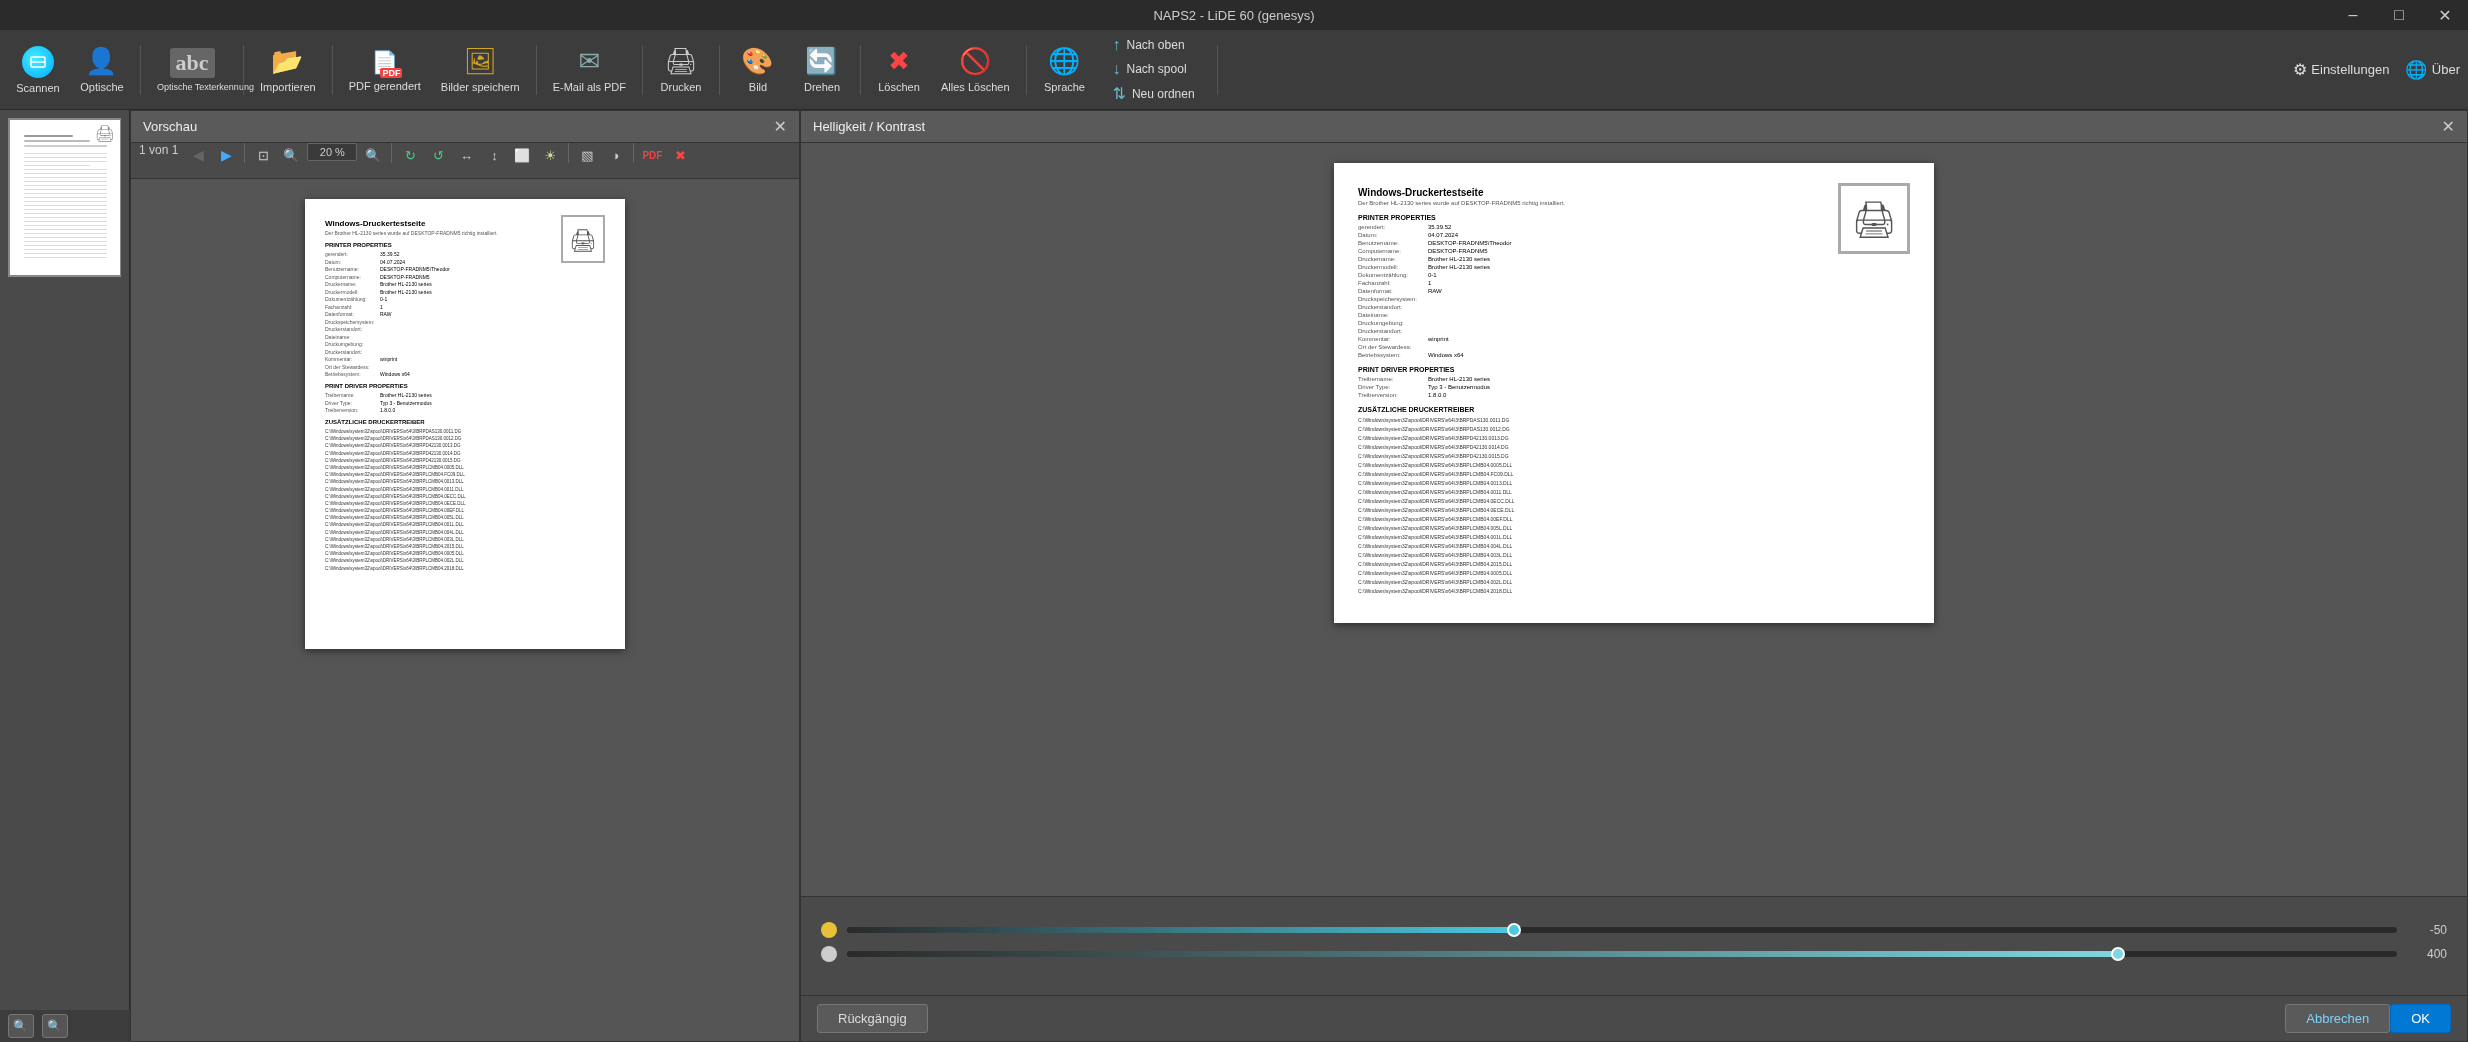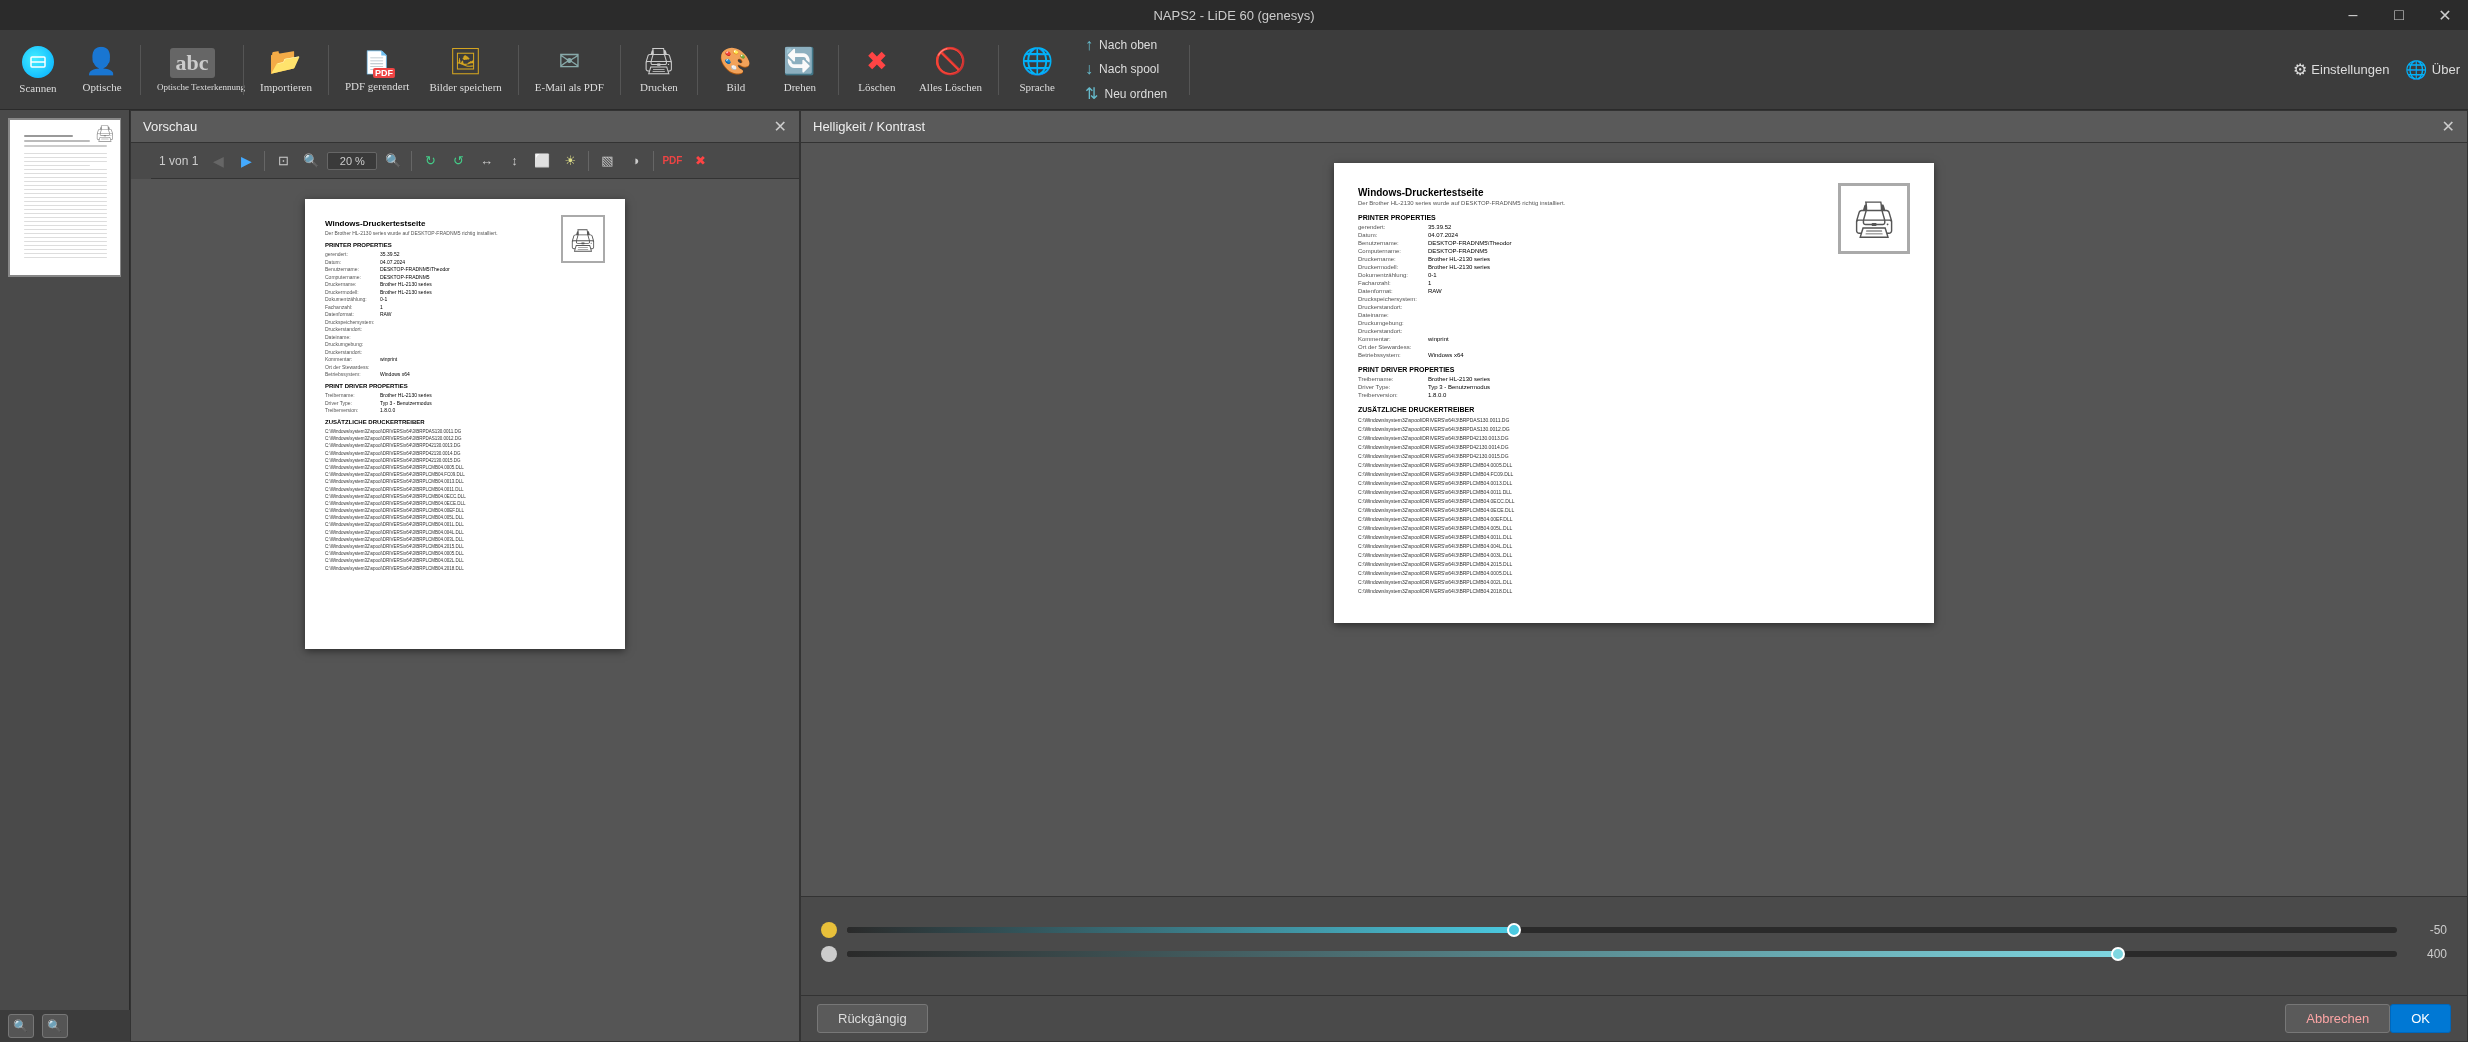--- a/index.html
+++ b/index.html
@@ -49,21 +49,21 @@
       flex-direction: column;
       align-items: center;
       justify-content: center;
       padding: 4px 8px;
       cursor: pointer;
       border-radius: 4px;
       min-width: 60px;
       height: 70px;
       gap: 4px;
     }
-    .toolbar-item .tb-label { font-size: 11px; color: #ddd; text-align: center; white-space: nowrap; font-family: Liberation Serif, serif; }
+    .toolbar-item .tb-label { font-size: 11px; color: #ddd; text-align: center; white-space: nowrap; }
     .toolbar-sep { width: 1px; height: 50px; background: #555; margin: 0 4px; }
 
     
     .toolbar-right-group {
       display: flex;
       flex-direction: column;
       gap: 2px;
       justify-content: center;
     }
     .toolbar-right-item {
@@ -168,25 +168,24 @@
       background: none;
       border: none;
       color: #ccc;
     }
 
     
     .preview-toolbar {
       background: #4a4a4a;
       height: 36px;
       display: flex;
-      align-items: center;
+      align-items: flex-start;
       padding: 0 8px;
       gap: 4px;
       border-bottom: 1px solid #333;
-      margin-left: 20px;
     }
     .preview-toolbar .page-info { font-size: 12px; color: #ccc; margin-right: 4px; white-space: nowrap; }
     .pt-btn {
       width: 24px;
       height: 24px;
       background: transparent;
       border: 1px solid transparent;
       border-radius: 3px;
       cursor: pointer;
       color: #ccc;
@@ -353,21 +352,21 @@
       font-size: 13px;
     }
     .btn-undo {
       margin-right: auto;
       background: #5a5a5a;
       color: #ddd;
       border-color: #777;
     }
     .btn-cancel {
       background: #5a5a5a;
-      color: #fca5a5;
+      color: #7dd3fc;
       border-color: #777;
     }
     .btn-ok {
       background: #0078d4;
       color: white;
       border-color: #0067bb;
     }
 
     
     #status-bar {

